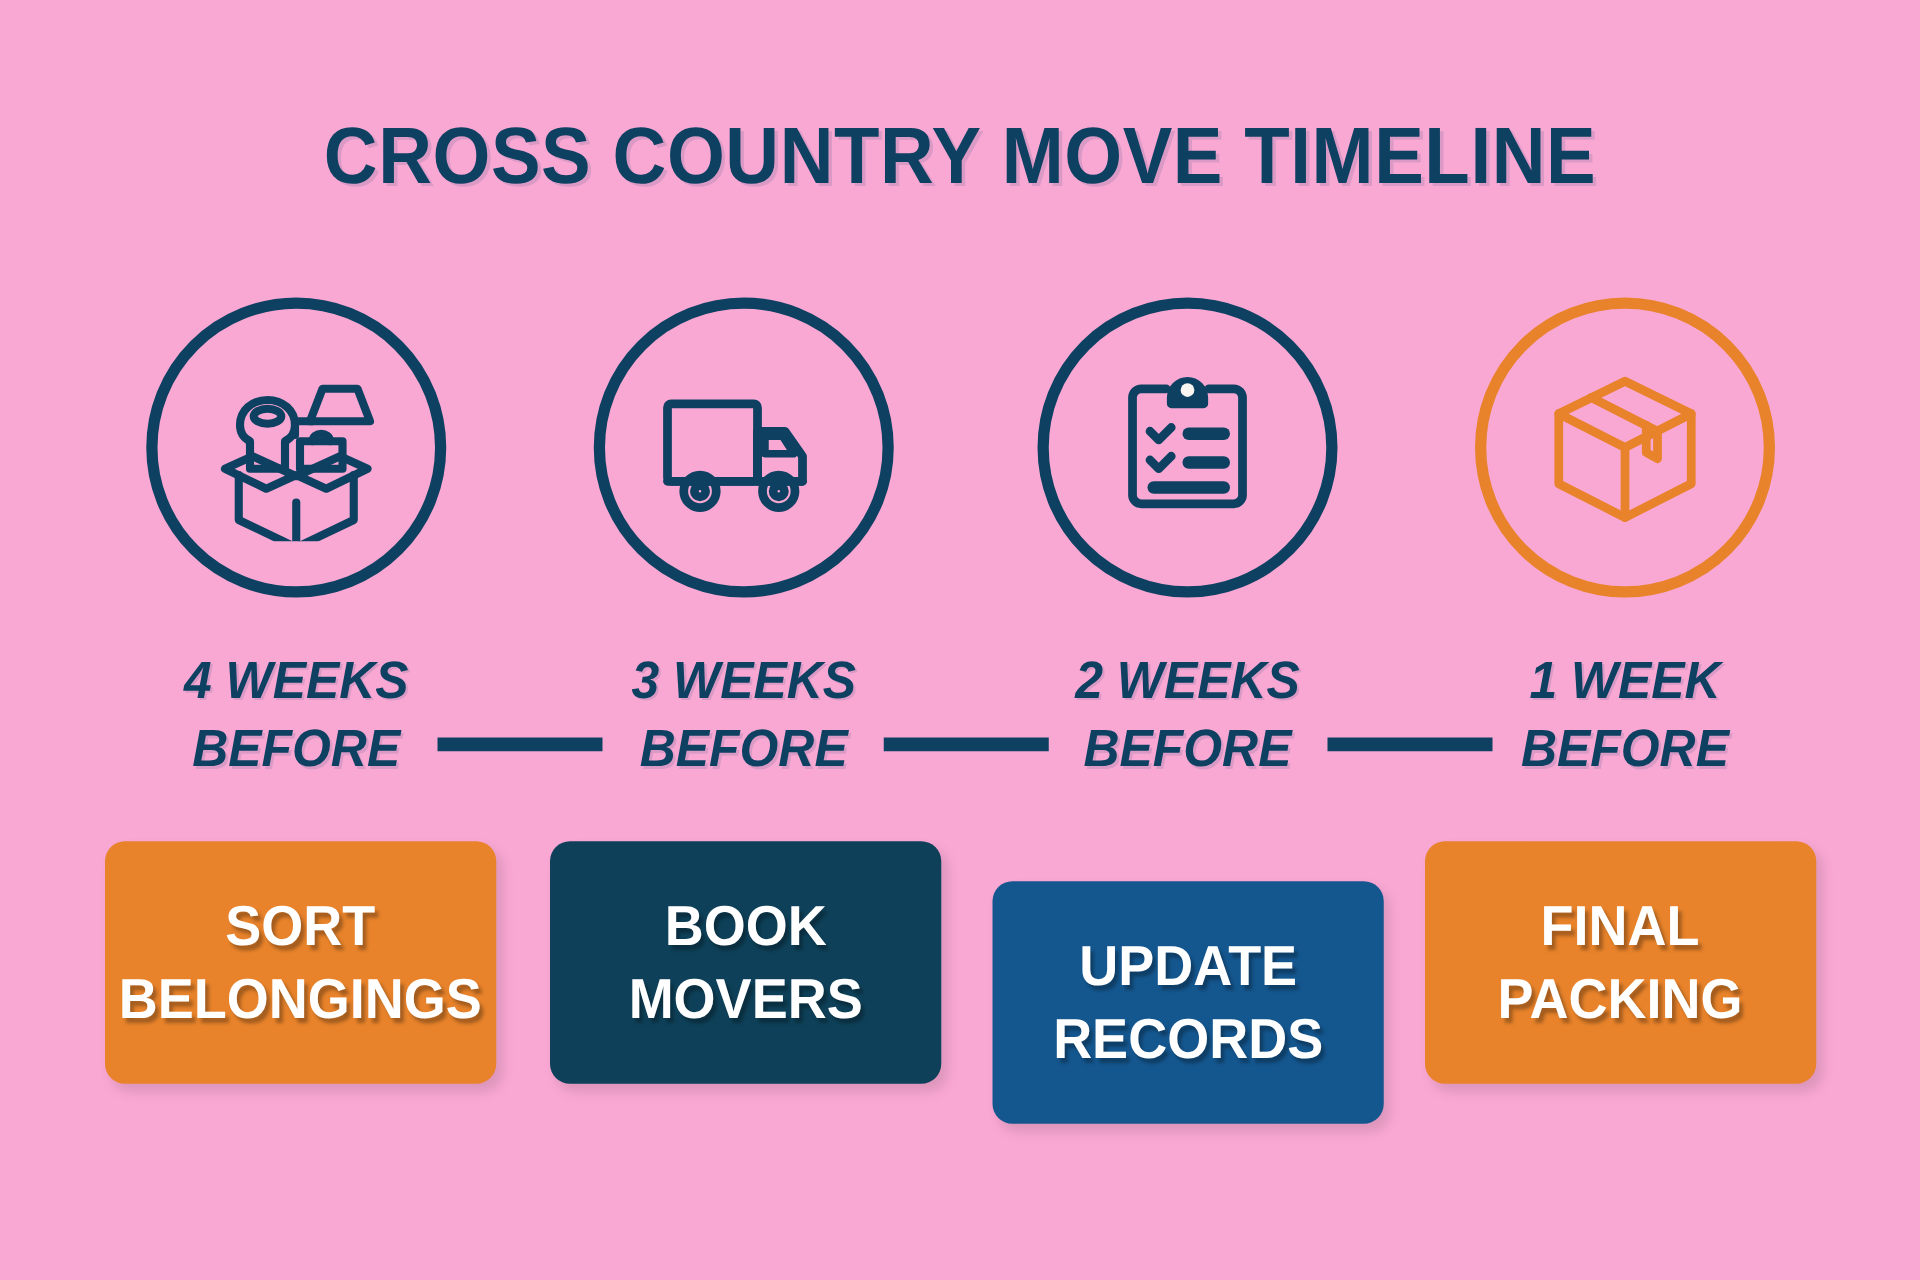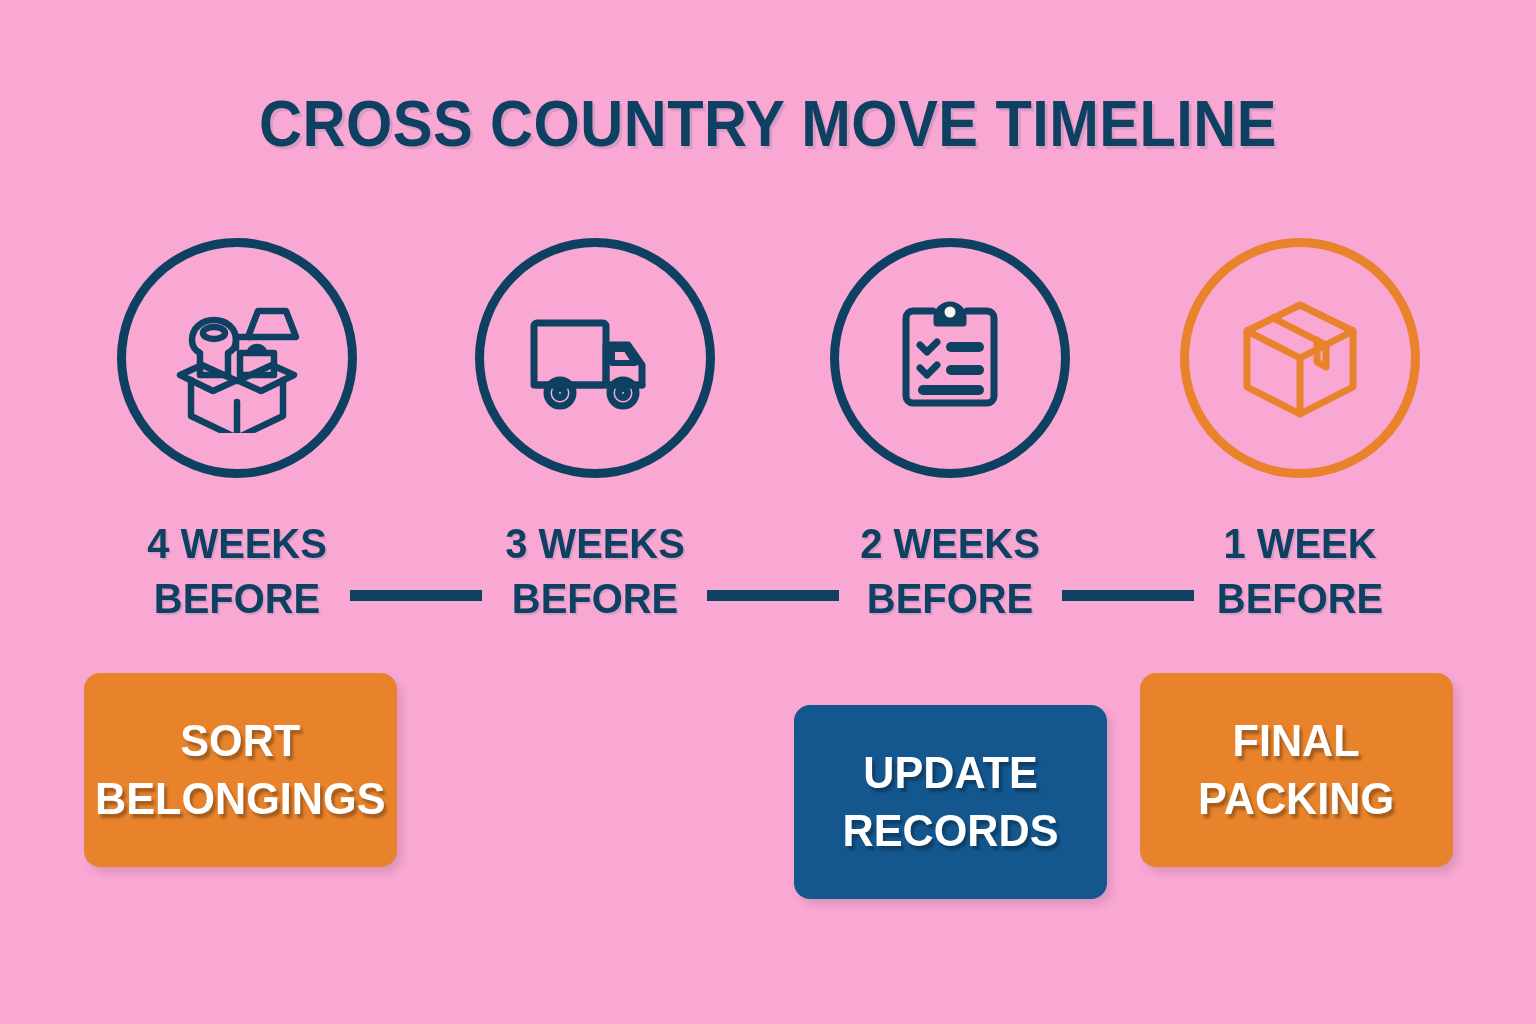--- a/index.html
+++ b/index.html
@@ -86,20 +86,21 @@
     justify-content: center;
   }
 
   
   .captions {
     position: absolute;
     top: 516px;
     left: 0;
     width: 1384px;
     height: 120px;
+    font-style: italic;
   }
   .caption {
     position: absolute;
     width: 300px;
     text-align: center;
     font-size: 42px;
     line-height: 55px;
     font-weight: 700;
     color: #0e4161;
     font-family: "Liberation Sans Narrow", "Liberation Sans", sans-serif;
@@ -265,20 +266,26 @@
     </div>
   </div>
 
   <div class="cards">
     <div class="card card-1">
       <div class="card-label">
         <span class="l1">SORT</span>
         <span class="l2">BELONGINGS</span>
       </div>
     </div>
+    <div class="card card-2">
+      <div class="card-label">
+        <span class="l1">BOOK</span>
+        <span class="l2">MOVERS</span>
+      </div>
+    </div>
     <div class="card card-3">
       <div class="card-label">
         <span class="l1">UPDATE</span>
         <span class="l2">RECORDS</span>
       </div>
     </div>
     <div class="card card-4">
       <div class="card-label">
         <span class="l1">FINAL</span>
         <span class="l2">PACKING</span>

